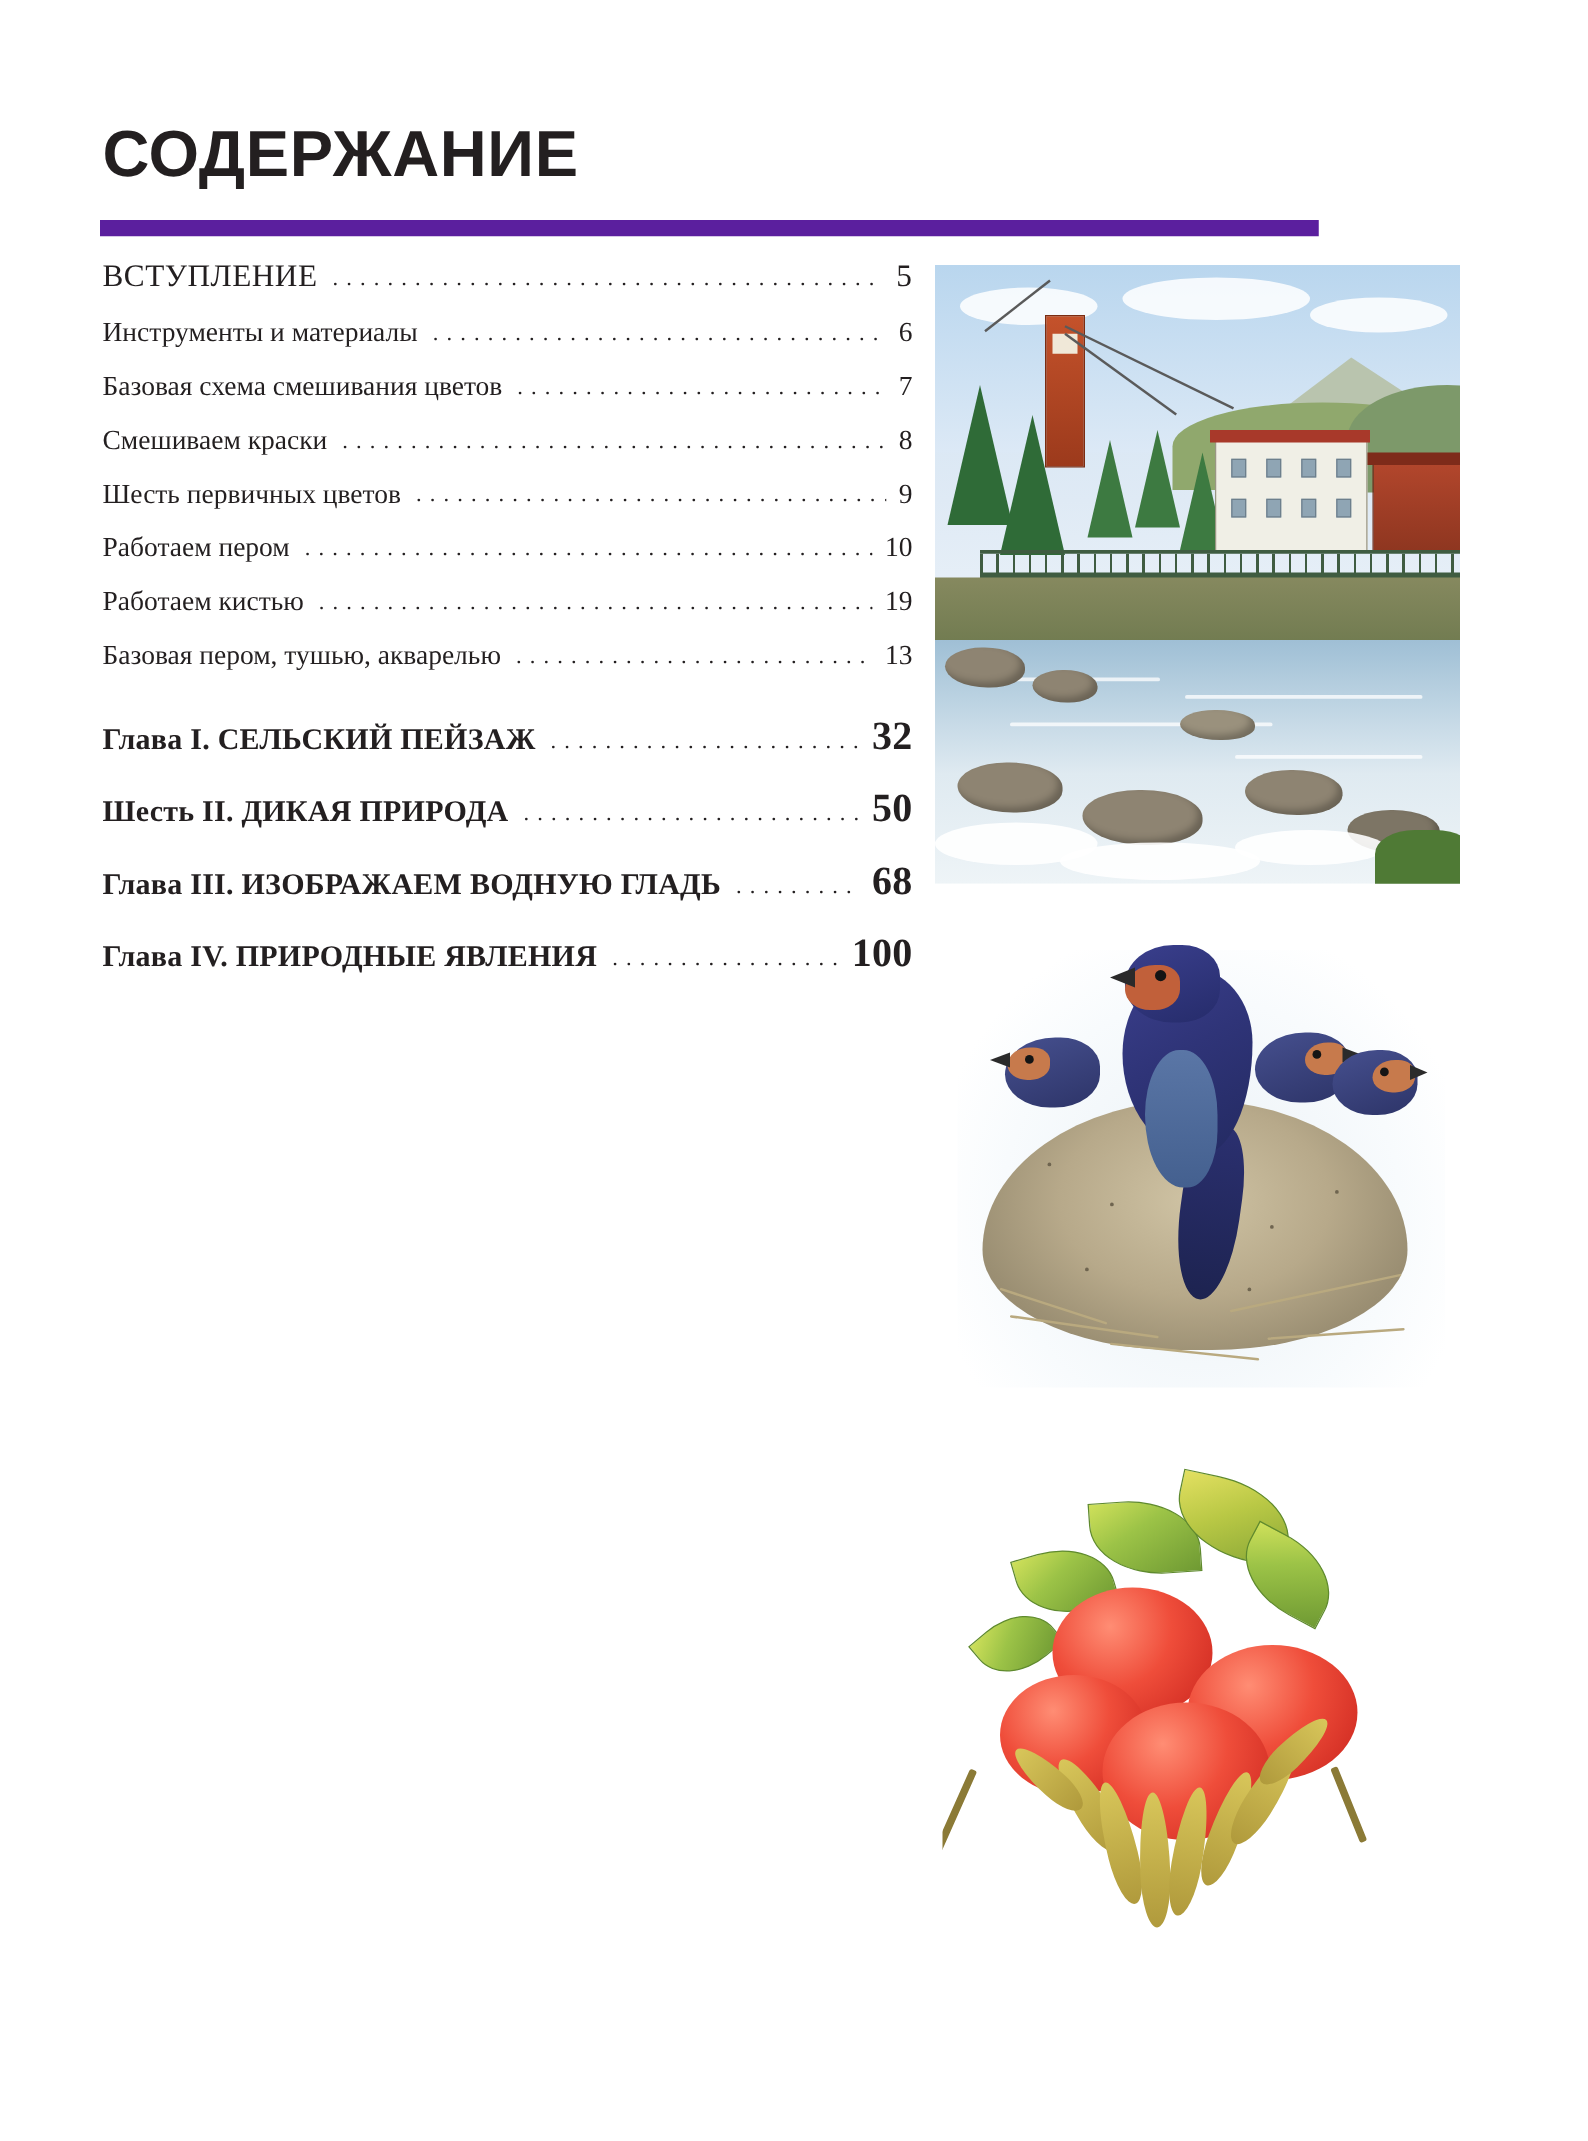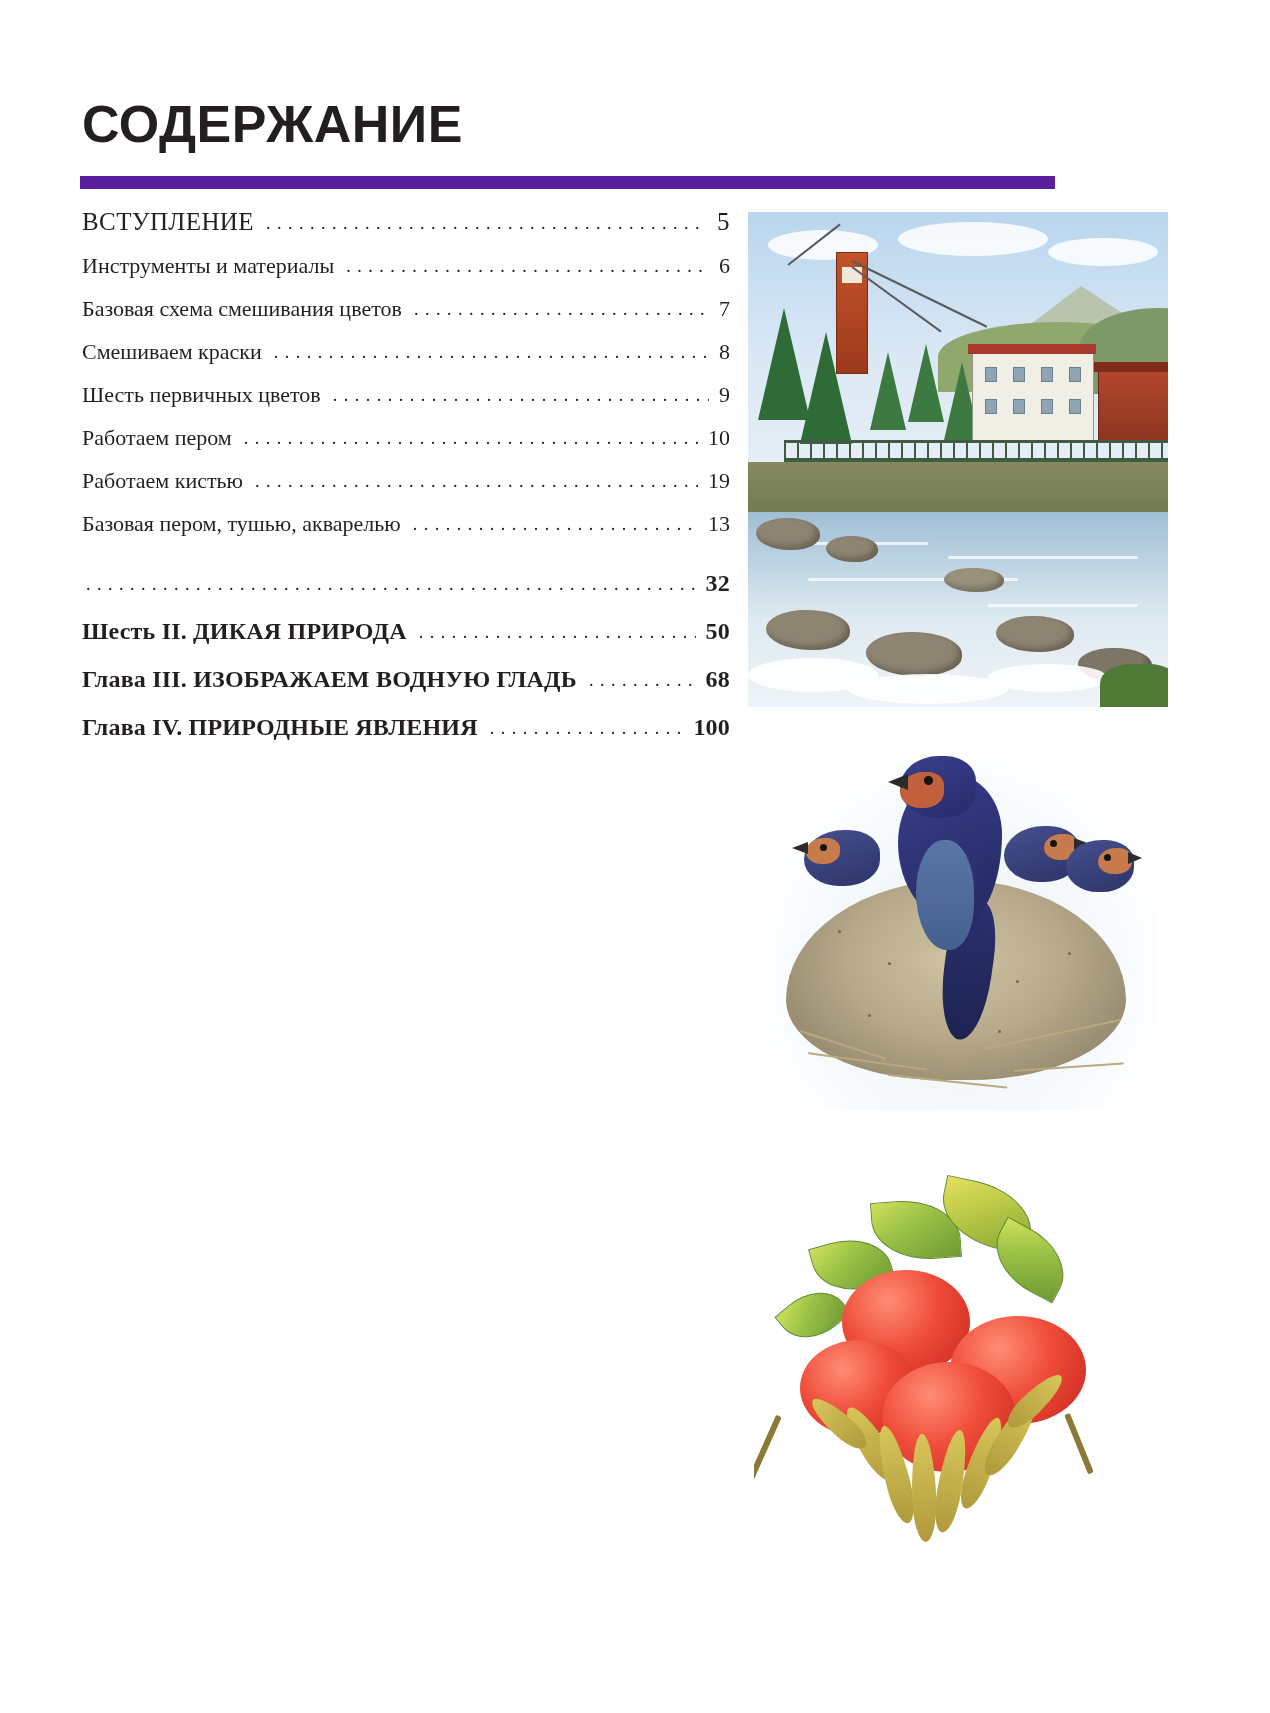--- a/index.html
+++ b/index.html
@@ -102,21 +102,21 @@
   
   .row-chapter {
     font-size: 24px;
     margin-bottom: 21px;
     font-weight: bold;
     letter-spacing: 0.2px;
   }
   .row-chapter .toc-dots::after {
     font-weight: normal;
   }
-  .row-chapter .toc-page { font-size: 24px; }
+  .row-chapter .toc-page { font-size: 32px; }
 
   .spacer-before-chapters { height: 16px; }
 
   
   .illus-col {
     position: absolute;
     left: 748px;
     top: 212px;
     width: 420px;
   }
@@ -440,20 +440,21 @@
 
     <div class="toc-row row-sub">
       <span class="toc-label">Базовая пером, тушью, акварелью</span>
       <span class="toc-dots"></span>
       <span class="toc-page">13</span>
     </div>
 
     <div class="spacer-before-chapters"></div>
 
     <div class="toc-row row-chapter">
+      <span class="toc-label">Глава I. СЕЛЬСКИЙ ПЕЙЗАЖ</span>
       <span class="toc-dots"></span>
       <span class="toc-page">32</span>
     </div>
 
     <div class="toc-row row-chapter">
       <span class="toc-label">Шесть II. ДИКАЯ ПРИРОДА</span>
       <span class="toc-dots"></span>
       <span class="toc-page">50</span>
     </div>
 

